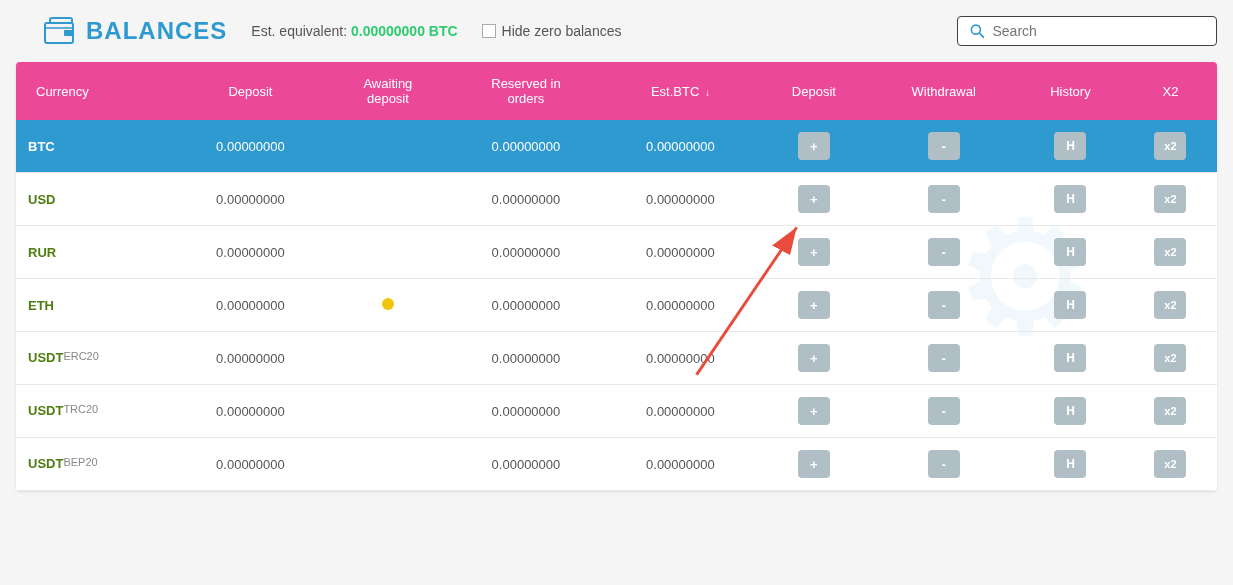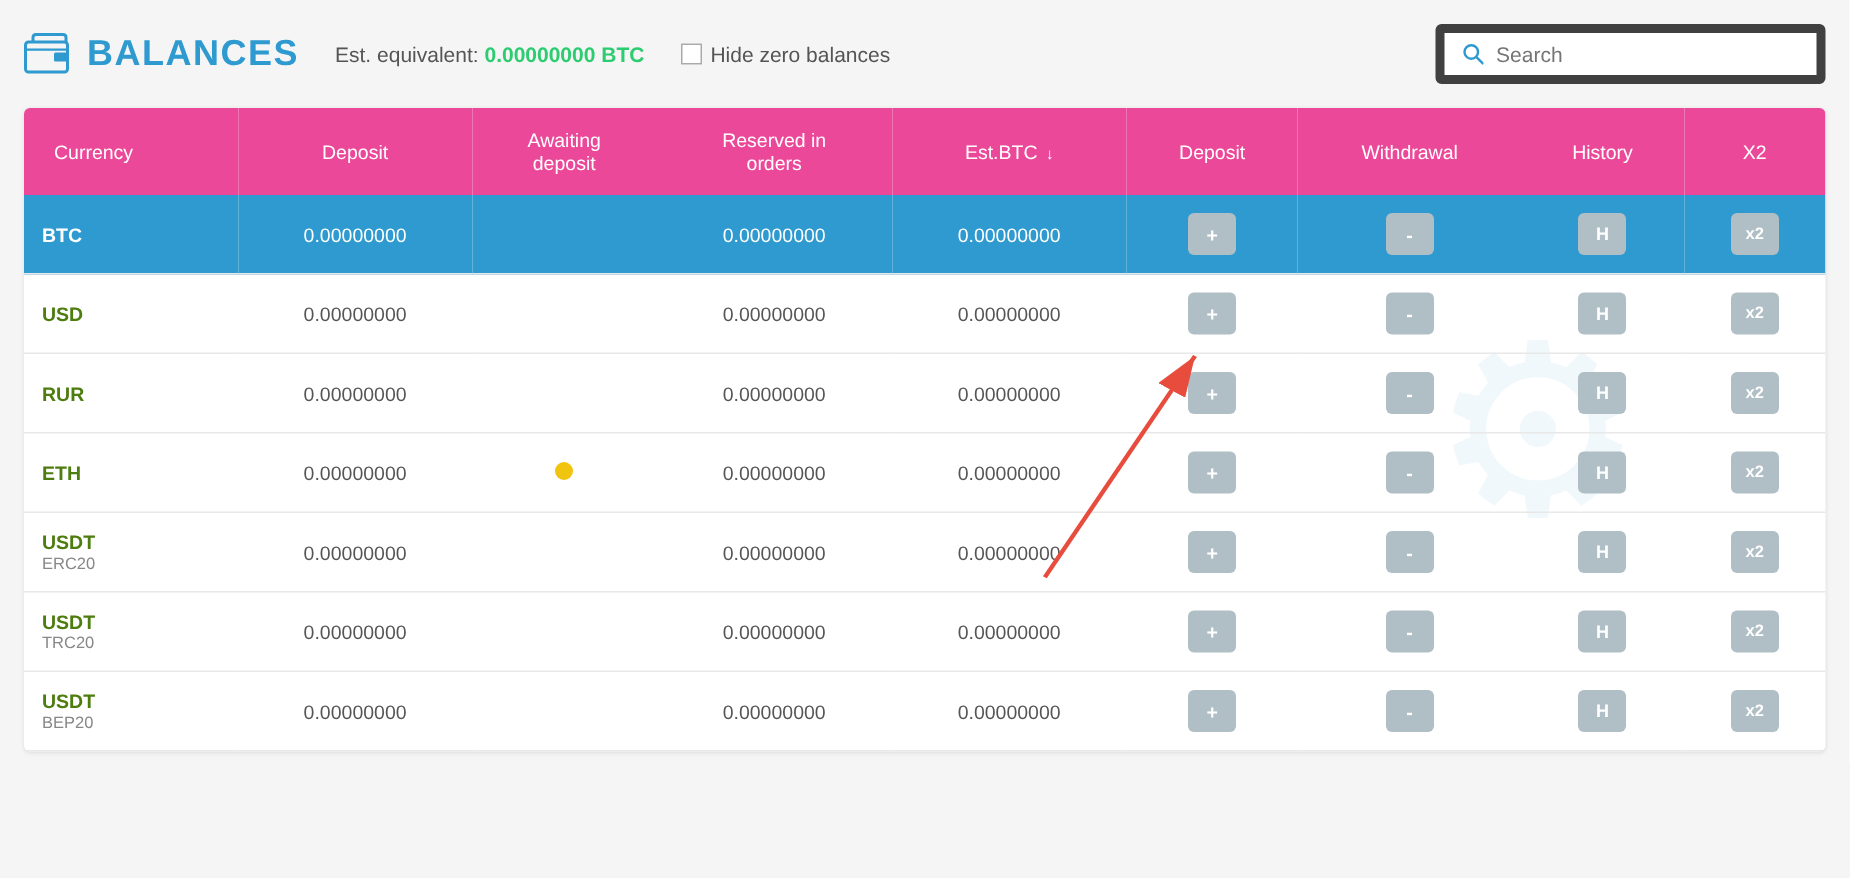--- a/index.html
+++ b/index.html
@@ -10,20 +10,21 @@
       min-width: 1233px;
     }
 
     
     .header {
       display: flex;
       align-items: center;
       gap: 24px;
       margin-bottom: 16px;
       flex-wrap: wrap;
+      margin-left: 28px;
     }
     .page-title-wrap {
       display: flex;
       align-items: center;
       gap: 10px;
     }
     .wallet-icon {
       width: 32px;
       height: 28px;
       color: #4a90c4;
@@ -53,21 +54,21 @@
       width: 14px;
       height: 14px;
       border: 1px solid #aaa;
       background: #fff;
       cursor: pointer;
     }
     .search-wrap {
       margin-left: auto;
       display: flex;
       align-items: center;
-      border: 6px solid #404040;
+      border: 1px solid #404040;
       border-radius: 4px;
       background: #fff;
       padding: 6px 12px;
       gap: 8px;
       min-width: 260px;
     }
     .search-icon-svg {
       color: #2e9ad0;
     }
     .search-input {
@@ -194,21 +195,21 @@
     .yellow-dot {
       display: inline-block;
       width: 12px;
       height: 12px;
       background: #f1c40f;
       border-radius: 50%;
     }
 
     .currency-multi {
       display: flex;
-      flex-direction: column;
+      flex-direction: row;
       align-items: flex-start;
     }
     .currency-multi .currency-link {
       line-height: 1.2;
     }
   </style>
 </head>
 <body>
 
 <div class="header">

